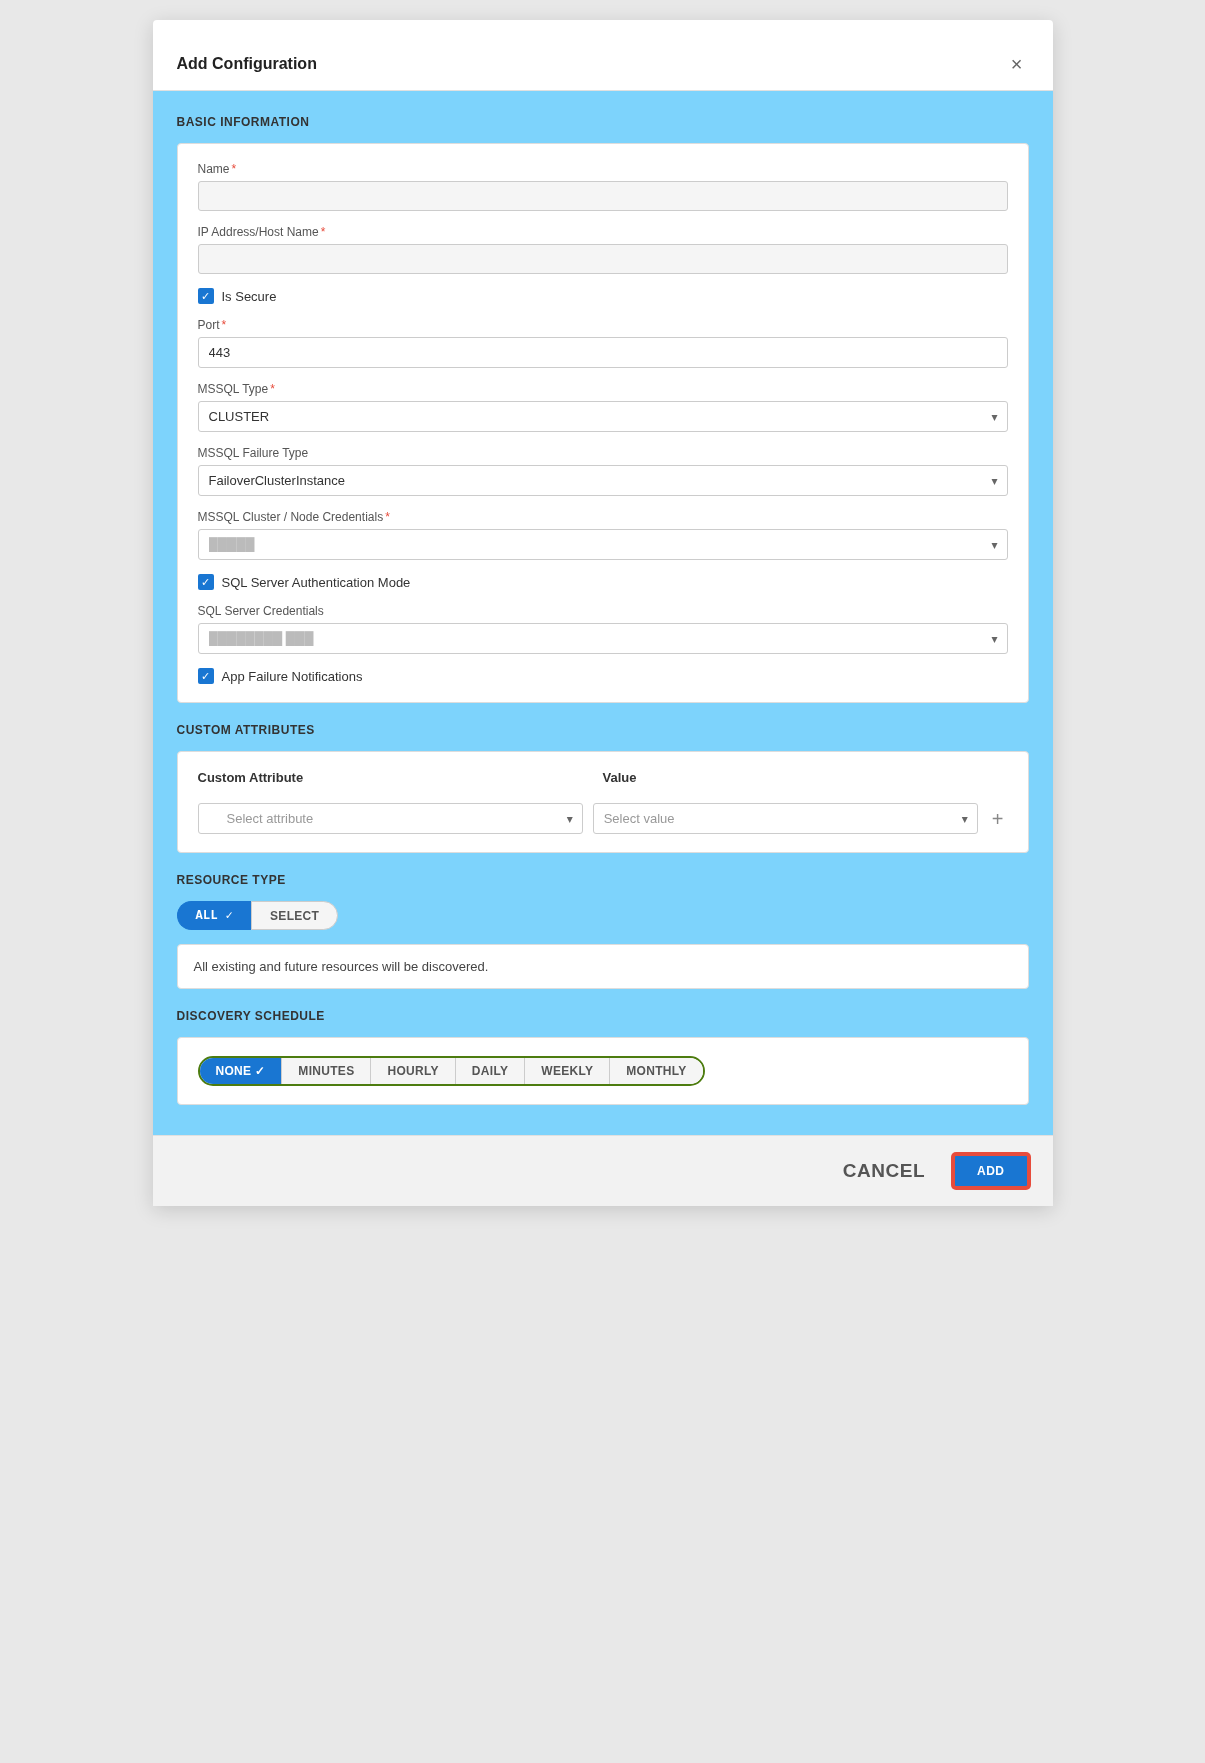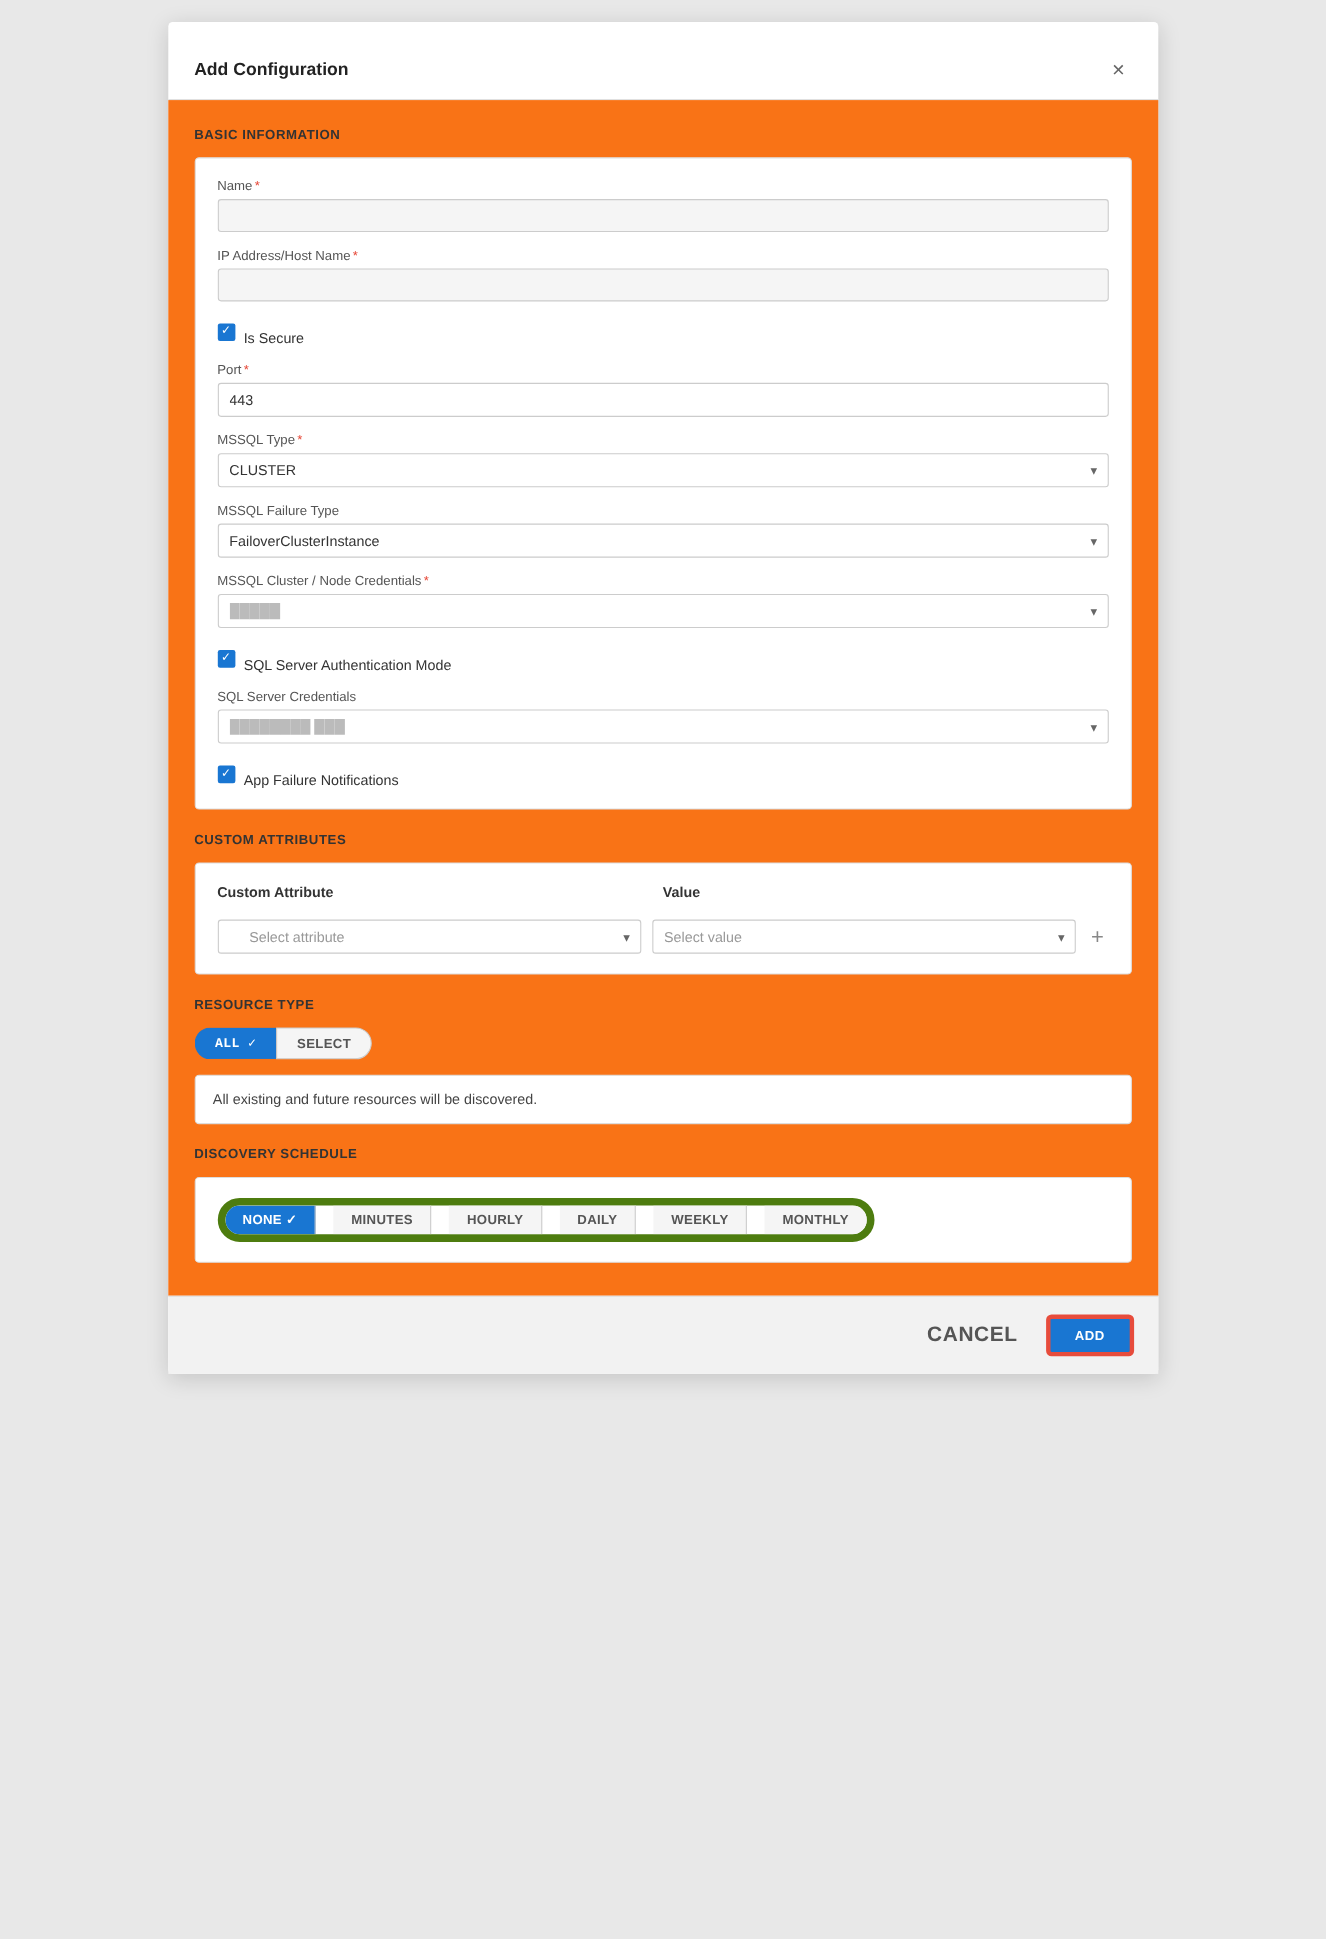--- a/index.html
+++ b/index.html
@@ -38,21 +38,21 @@
       background: none;
       border: none;
       cursor: pointer;
       font-size: 20px;
       color: #666;
       line-height: 1;
       padding: 2px 6px;
     }
     .modal-body {
       padding: 24px 24px 0 24px;
-      background: #f97316;
+      background: #7dd3fc;
     }
     .section-title {
       font-size: 12px;
       font-weight: 700;
       color: #333;
       letter-spacing: 0.5px;
       margin-bottom: 14px;
       text-transform: uppercase;
     }
     .card {
@@ -134,21 +134,20 @@
       flex-shrink: 0;
     }
     .checkbox-custom .checkmark {
       color: #fff;
       font-size: 11px;
       line-height: 1;
     }
     .checkbox-label {
       font-size: 13px;
       color: #333;
-      margin-top: 12px;
     }
 
     
     .custom-attr-grid {
       display: grid;
       grid-template-columns: 1fr 1fr auto;
       gap: 10px;
       align-items: center;
     }
     .col-header {
@@ -208,22 +207,22 @@
       border-radius: 4px;
       padding: 14px 16px;
       font-size: 13px;
       color: #444;
     }
 
     
     .schedule-toggle-group {
       display: flex;
       align-items: flex-end;
-      gap: 16px;
-      border: 7px solid #4d7c0f;
+      gap: 0;
+      border: 2px solid #4d7c0f;
       border-radius: 20px;
       overflow: hidden;
       width: fit-content;
     }
     .schedule-btn {
       border: none;
       background: #f5f5f5;
       padding: 6px 16px;
       font-size: 12px;
       font-weight: 600;

